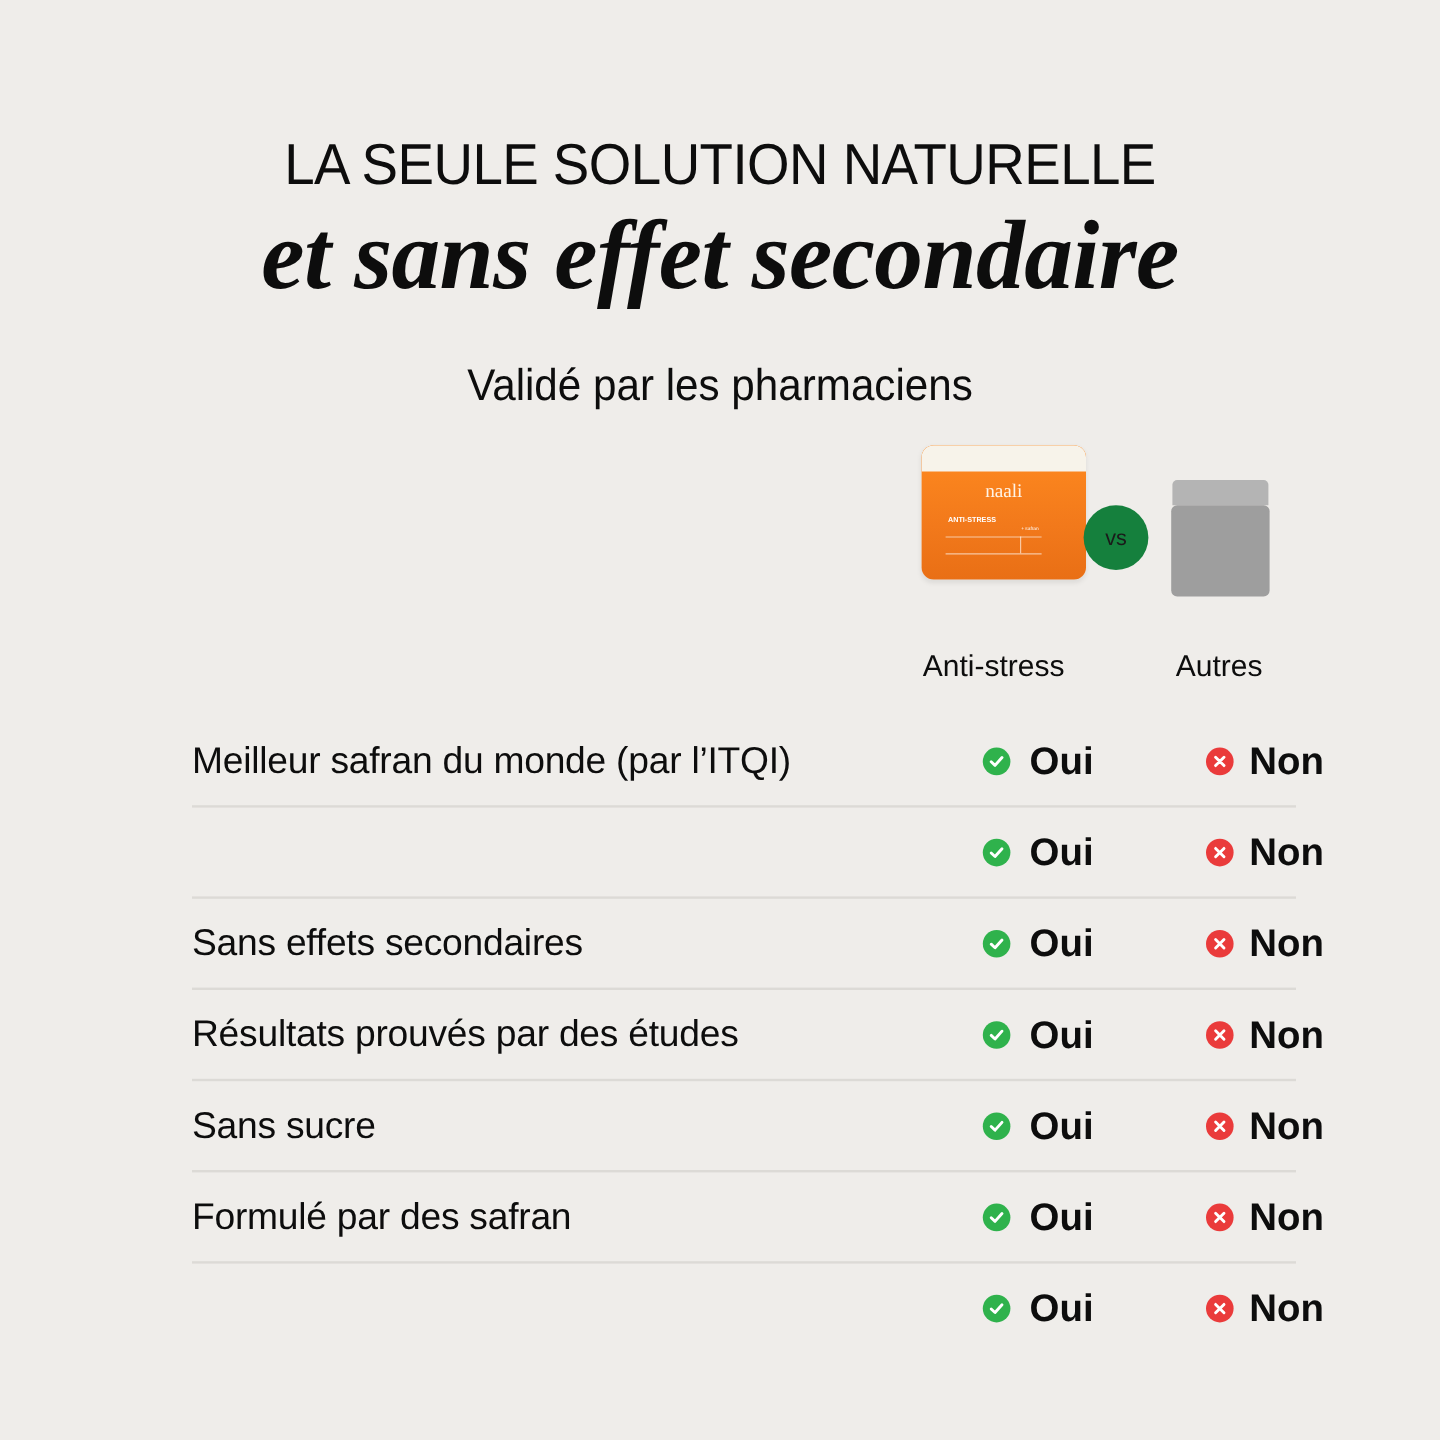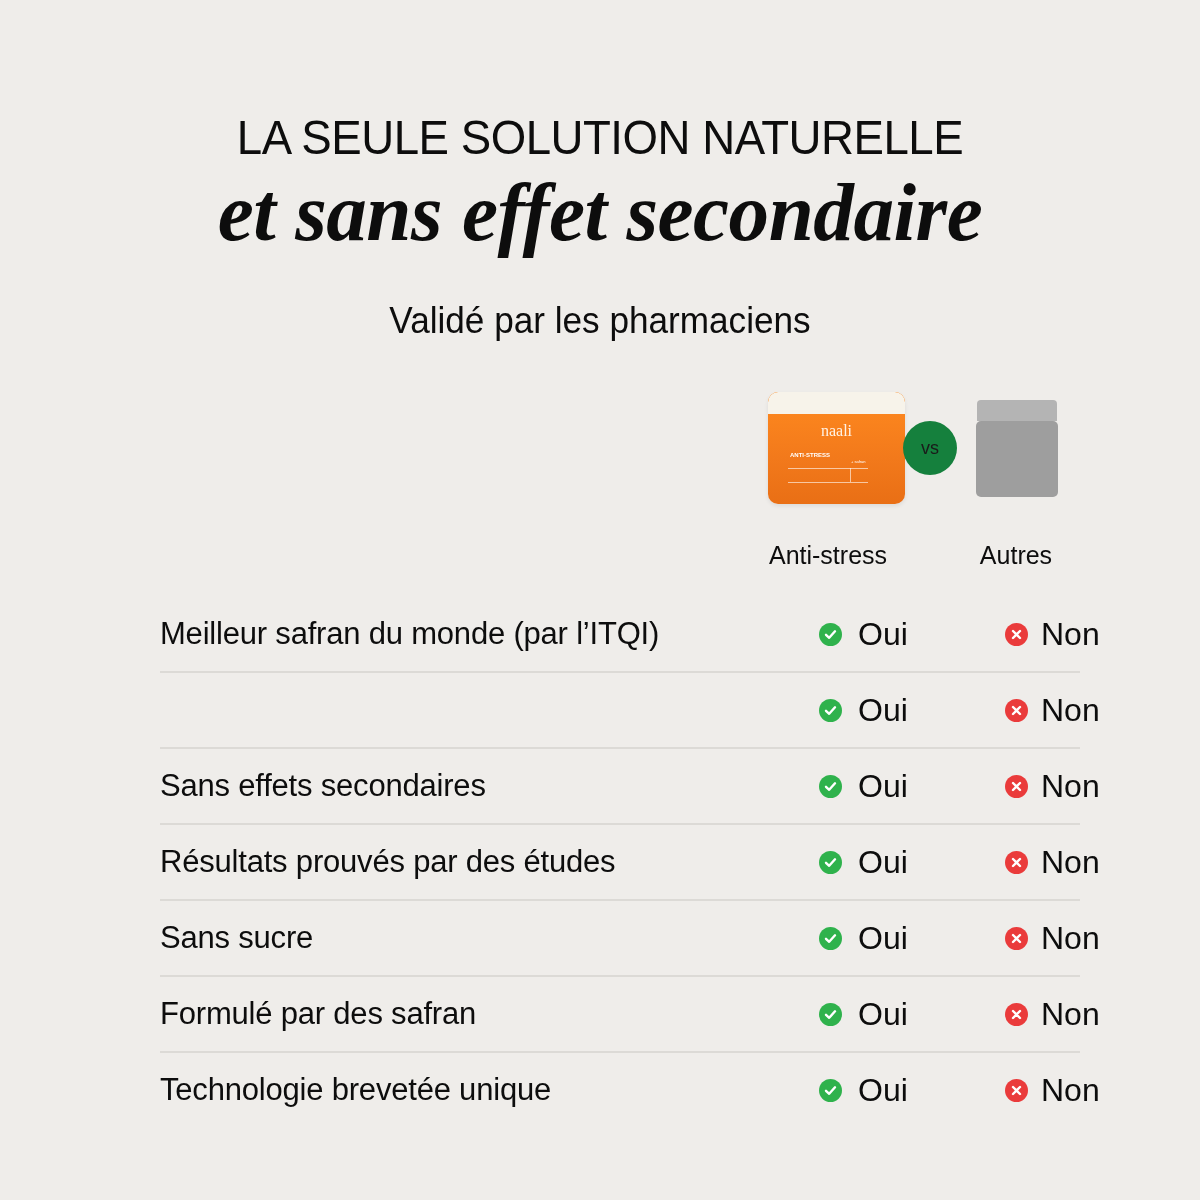--- a/index.html
+++ b/index.html
@@ -28,21 +28,21 @@
     transform: scaleX(0.99);
   }
   .subtitle {
     position: absolute; left: 0; top: 298px; width: 1200px;
     text-align: center;
     font-size: 37px; line-height: 46px; font-weight: 400;
     transform: scaleX(0.95);
   }
   
   .jar-orange {
-    position: absolute; left: 768px; top: 392px; width: 137px; height: 112px;
+    position: absolute; left: 768px; top: 371px; width: 137px; height: 112px;
     border-radius: 10px;
     background: linear-gradient(180deg, #ff8a1f 0%, #f2791b 60%, #e96f15 100%);
     overflow: hidden;
     box-shadow: 0 2px 4px rgba(0,0,0,0.08);
   }
   .jar-orange .lid {
     position: absolute; left: 0; top: 0; width: 100%; height: 22px;
     background: #f7f3ea;
     border-radius: 10px 10px 0 0;
   }
@@ -113,21 +113,21 @@
   .cell.no { left: 845px; }
   .icon {
     width: 23px; height: 23px; border-radius: 50%;
     display: inline-flex; align-items: center; justify-content: center;
     margin-right: 16px;
   }
   .icon.check { background: #2fb24c; }
   .icon.cross { background: #ea3b3b; margin-right: 13px; }
   .icon svg { display: block; }
   .cell .val {
-    font-size: 32px; font-weight: 400; line-height: 40px;
+    font-size: 32px; font-weight: 700; line-height: 40px;
   }
 </style>
 </head>
 <body>
 
 <div class="headline">LA SEULE SOLUTION NATURELLE</div>
 <div class="headline-italic">et sans effet secondaire</div>
 <div class="subtitle">Validé par les pharmaciens</div>
 
 <div class="jar-orange">
@@ -256,21 +256,20 @@
     <div class="cell no">
       <span class="icon cross">
           <svg width="11" height="11" viewBox="0 0 11 11">
             <path d="M2 2 L9 9 M9 2 L2 9" fill="none" stroke="#fff" stroke-width="2.4" stroke-linecap="round"></path>
           </svg>
         </span>
       <span class="val">Non</span>
     </div>
   </div>
   <div class="row">
-    <div class="feature">Technologie brevetée unique</div>
     <div class="cell yes">
       <span class="icon check">
           <svg width="13" height="13" viewBox="0 0 13 13">
             <path d="M2 6.8 L5.2 9.8 L11 3.3" fill="none" stroke="#fff" stroke-width="2.4" stroke-linecap="round" stroke-linejoin="round"></path>
           </svg>
         </span>
       <span class="val">Oui</span>
     </div>
     <div class="cell no">
       <span class="icon cross">

